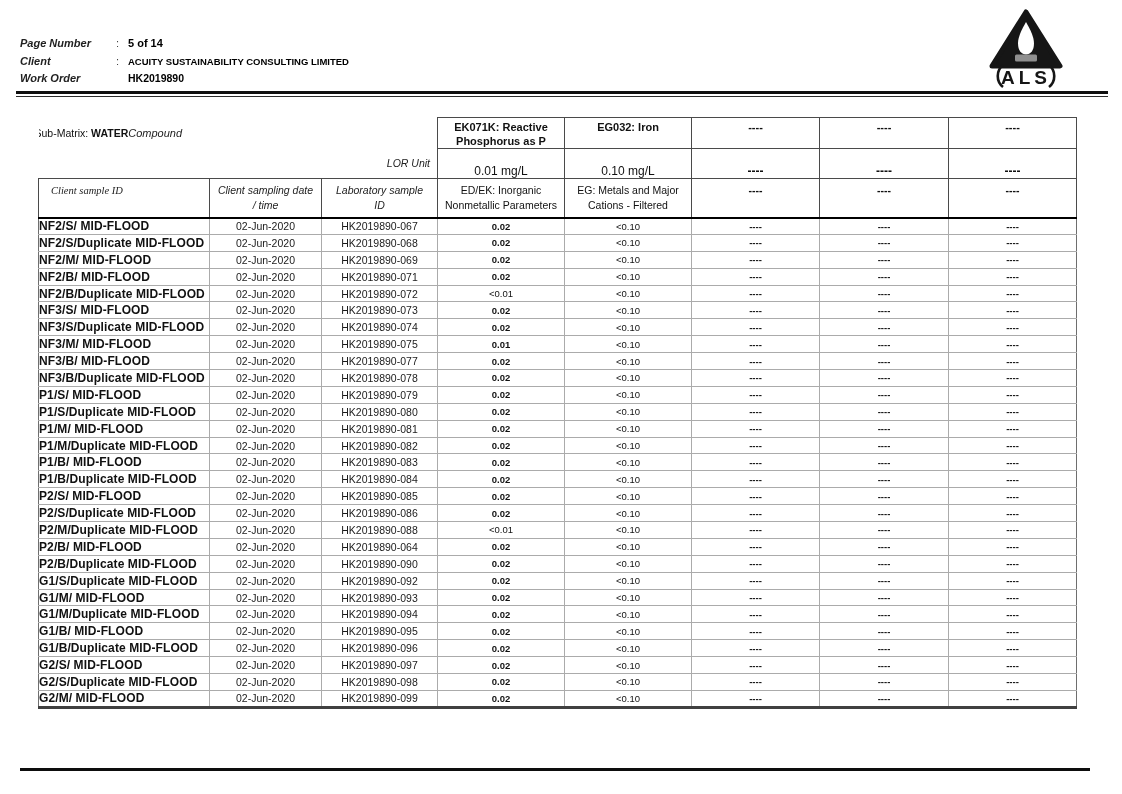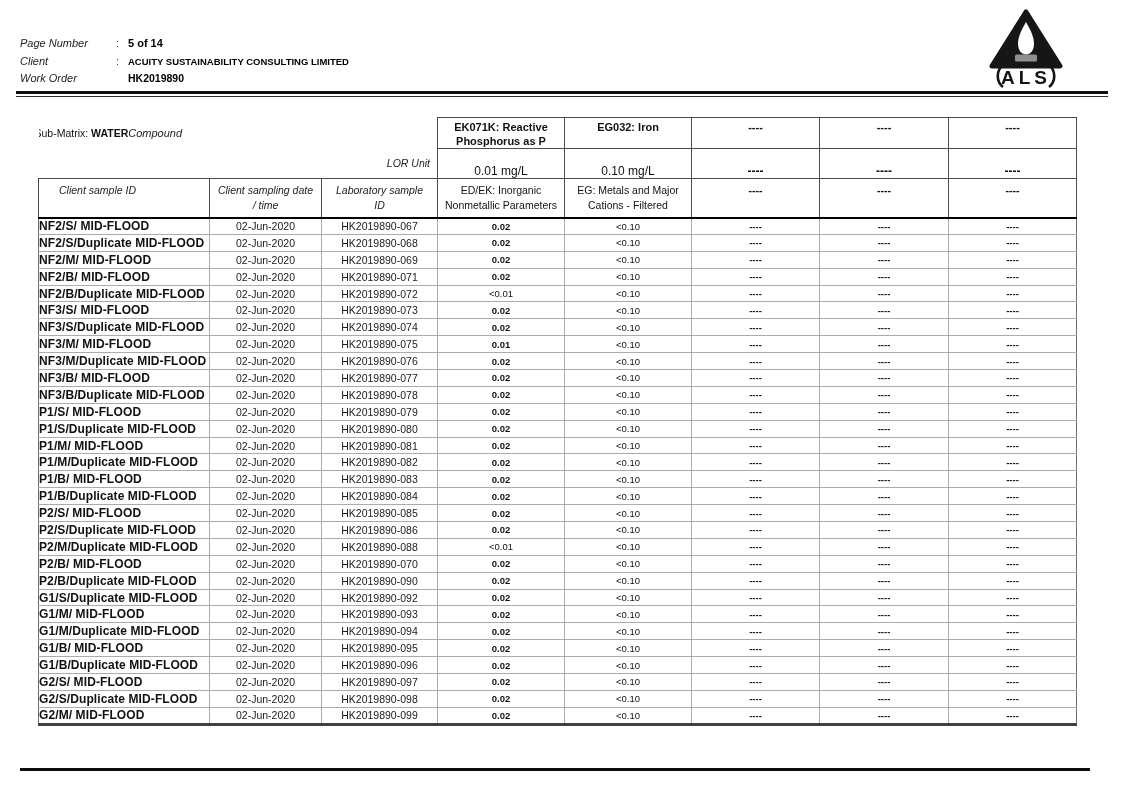--- a/index.html
+++ b/index.html
@@ -2,21 +2,21 @@
 <html><head>
 <meta charset="utf-8">
 <style>
   html,body{margin:0;padding:0;background:#fff;}
   .sheet{position:relative;width:1122px;height:794px;background:#fff;
          font-family:"Liberation Sans","DejaVu Sans",sans-serif;color:#111;overflow:hidden;}
 
   
   .meta{position:absolute;left:20px;top:37px;}
   .meta-row{display:flex;align-items:baseline;height:17.5px;}
-  .m-lbl{display:inline-block;width:96px;font-style:italic;font-size:11px;color:#222;}
+  .m-lbl{display:inline-block;width:96px;font-style:italic;font-size:11px;color:#222;font-weight:bold;}
   .m-sep{display:inline-block;width:12px;font-size:11px;color:#444;}
   .m-val{font-weight:bold;font-size:11px;color:#000;}
   .meta-row:nth-child(2) .m-val{font-size:9.5px;}
   .meta-row:nth-child(3) .m-val{font-size:10.5px;}
 
   .logo{position:absolute;left:984px;top:8px;width:84px;height:84px;}
 
   .rule-top{position:absolute;left:16px;right:14px;top:91px;height:2px;
             border-top:3px solid #0f0f0f;border-bottom:1px solid #2b2b2b;}
   .rule-bottom{position:absolute;left:20px;width:1070px;top:768px;height:3px;background:#0d0d0d;}
@@ -37,21 +37,21 @@
   .submatrix b{font-weight:bold;}
   .rowlbl{font-style:italic;font-size:11px;padding-right:7px;color:#222;}
   .rowlbl.small{font-size:10.5px;}
 
   .bx{border:1px solid #4a4a4a;text-align:center;background:#fff;}
   .trA .bx{font-weight:bold;font-size:11px;vertical-align:top;padding-top:3px;line-height:13.5px;}
   .trB .bx{font-size:12px;vertical-align:top;padding-top:15px;}
   .trC .bx{font-size:10.5px;vertical-align:top;padding-top:4px;line-height:15px;}
   .trC td{border-bottom:2px solid #000;}
   .idh{font-style:italic;font-size:11px;color:#222;}
-  .idh.left{text-align:left;padding-left:20px;}
+  .idh.left{text-align:left;padding-left:12px;font-family:Liberation Serif, serif;}
   .bolddash{font-weight:bold;}
 
   tbody td{border:1px solid #ababab;height:16.9px;vertical-align:middle;text-align:center;}
   tbody td:first-child{border-left:1px solid #6e6e6e;}
   tbody td:last-child{border-right:1px solid #6e6e6e;}
   tbody tr:last-child td{border-bottom:3px solid #404040;}
   .cid{font-weight:bold;font-size:12px;text-align:left;padding-left:8px;letter-spacing:.1px;white-space:nowrap;}
   .cmid{font-size:10.5px;color:#1a1a1a;}
   .cval{font-size:9.5px;}
   .det{font-weight:bold;}
@@ -225,30 +225,20 @@
           <td class="cid">NF3/M/ MID-FLOOD</td>
           <td class="cmid">02-Jun-2020</td>
           <td class="cmid">HK2019890-075</td>
           <td class="cval det">0.01</td>
           <td class="cval">&lt;0.10</td>
           <td class="cdash">----</td>
           <td class="cdash">----</td>
           <td class="cdash">----</td>
         </tr>
         <tr>
-          <td class="cid">NF3/M/Duplicate MID-FLOOD</td>
-          <td class="cmid">02-Jun-2020</td>
-          <td class="cmid">HK2019890-076</td>
-          <td class="cval det">0.02</td>
-          <td class="cval">&lt;0.10</td>
-          <td class="cdash">----</td>
-          <td class="cdash">----</td>
-          <td class="cdash">----</td>
-        </tr>
-        <tr>
           <td class="cid">NF3/B/ MID-FLOOD</td>
           <td class="cmid">02-Jun-2020</td>
           <td class="cmid">HK2019890-077</td>
           <td class="cval det">0.02</td>
           <td class="cval">&lt;0.10</td>
           <td class="cdash">----</td>
           <td class="cdash">----</td>
           <td class="cdash">----</td>
         </tr>
         <tr>
@@ -347,21 +337,21 @@
           <td class="cmid">HK2019890-088</td>
           <td class="cval">&lt;0.01</td>
           <td class="cval">&lt;0.10</td>
           <td class="cdash">----</td>
           <td class="cdash">----</td>
           <td class="cdash">----</td>
         </tr>
         <tr>
           <td class="cid">P2/B/ MID-FLOOD</td>
           <td class="cmid">02-Jun-2020</td>
-          <td class="cmid">HK2019890-070</td>
+          <td class="cmid">HK2019890-064</td>
           <td class="cval det">0.02</td>
           <td class="cval">&lt;0.10</td>
           <td class="cdash">----</td>
           <td class="cdash">----</td>
           <td class="cdash">----</td>
         </tr>
         <tr>
           <td class="cid">P2/B/Duplicate MID-FLOOD</td>
           <td class="cmid">02-Jun-2020</td>
           <td class="cmid">HK2019890-090</td>

